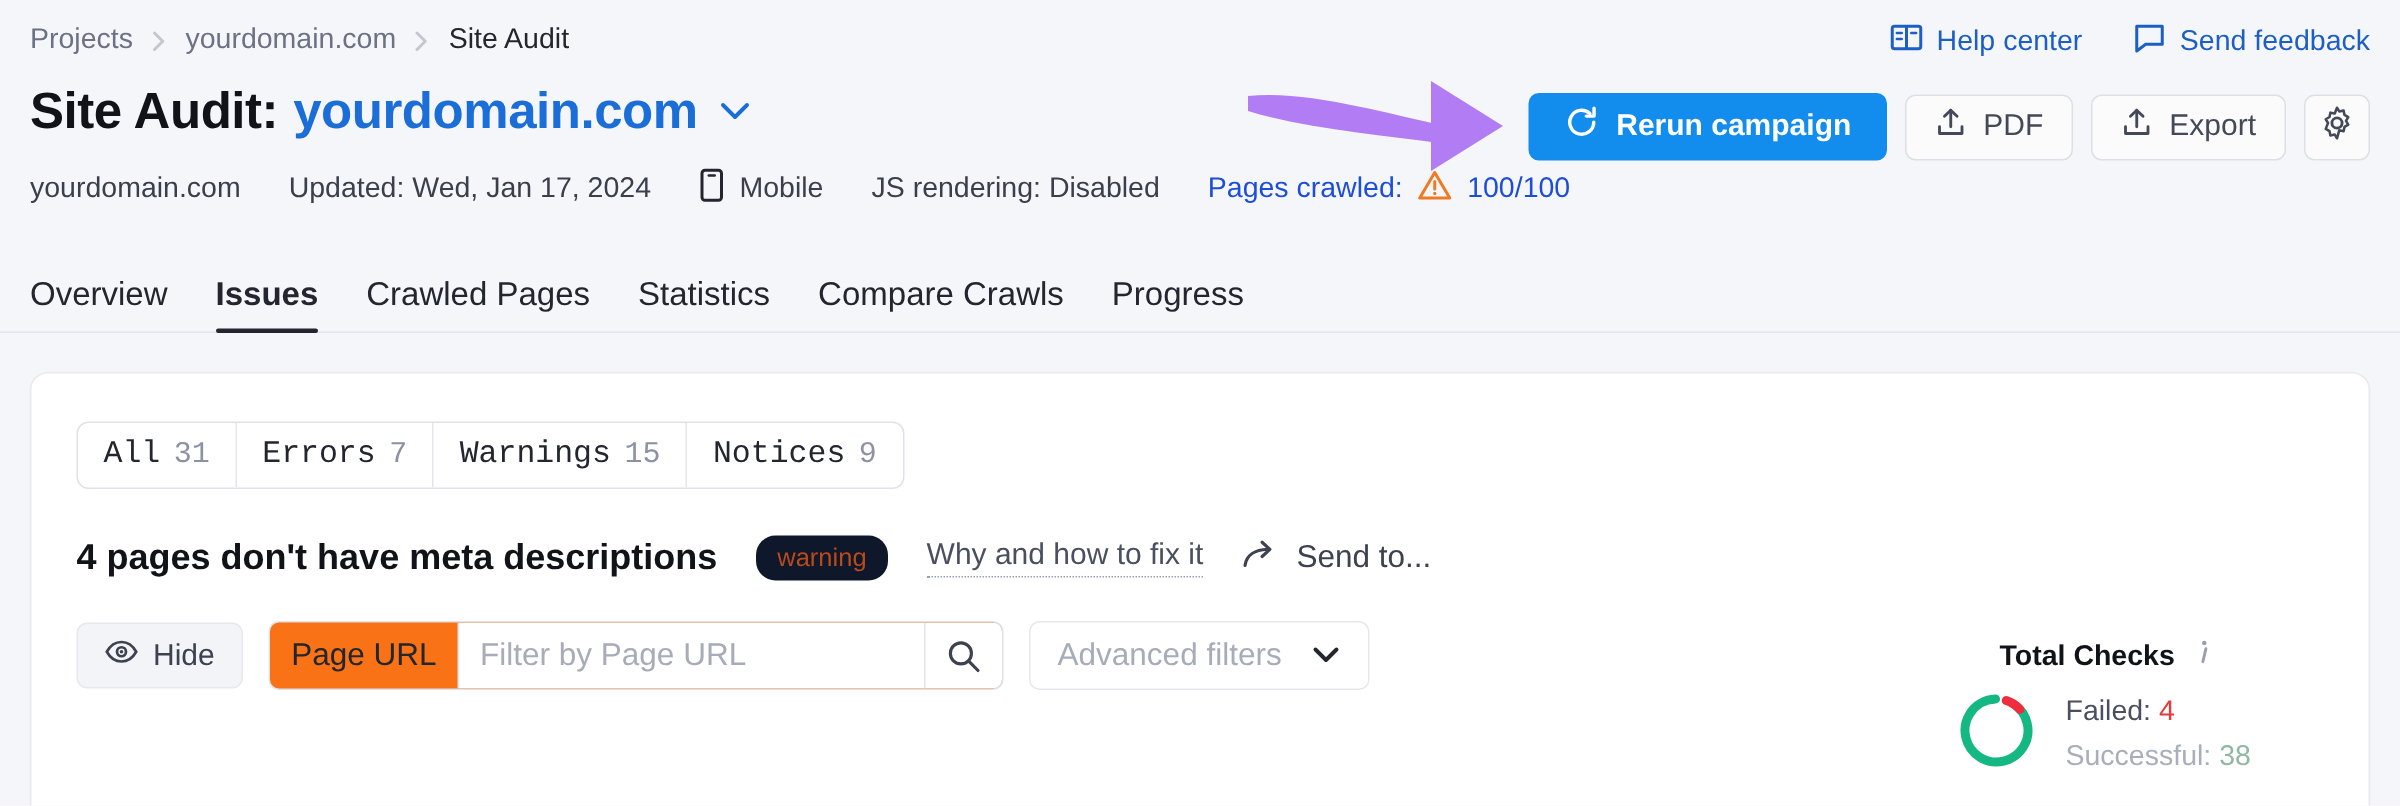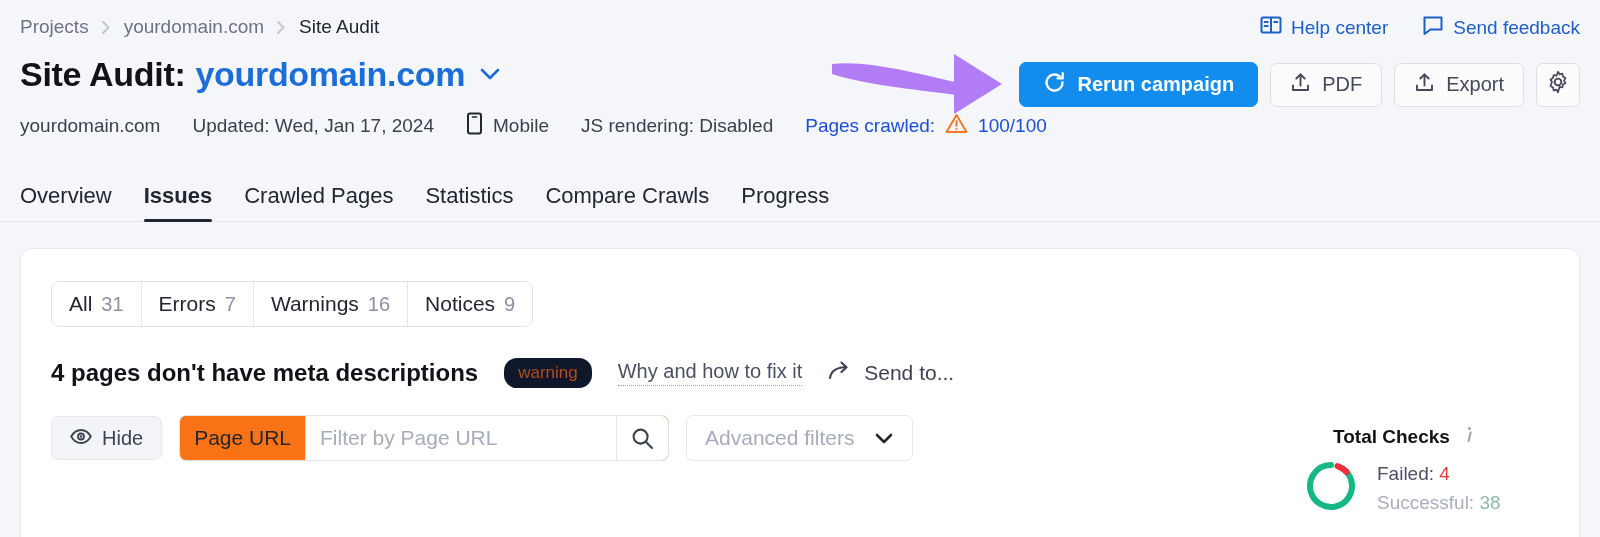--- a/index.html
+++ b/index.html
@@ -93,21 +93,21 @@
     height: 320px;
     background: #fff; border: 1px solid #e8eaf0;
     border-radius: 12px 12px 0 0;
     box-shadow: 0 1px 2px rgba(20,24,40,.04);
     overflow: hidden;
   }
 
   .segmented {
     display: inline-flex; margin: 32px 0 0 30px;
     border: 1px solid #dfe2e9; border-radius: 8px;
-    overflow: hidden; background: #fff;
+    overflow: hidden; background: #fff; font-family: Liberation Mono, monospace;
   }
   .seg {
     display: inline-flex; align-items: baseline; gap: 9px;
     padding: 10px 17px; font-size: 21px; color: #23262f;
     border-right: 1px solid #e4e6ec; cursor: pointer;
   }
   .seg:last-child { border-right: none; }
   .seg .count { color: #8c92a3; font-size: 20px; }
 
   .issue-row {
@@ -326,21 +326,21 @@
       <div class="seg">
         <span>All</span>
         <span class="count">31</span>
       </div>
       <div class="seg">
         <span>Errors</span>
         <span class="count">7</span>
       </div>
       <div class="seg">
         <span>Warnings</span>
-        <span class="count">16</span>
+        <span class="count">15</span>
       </div>
       <div class="seg">
         <span>Notices</span>
         <span class="count">9</span>
       </div>
     </div>
 
     <div class="issue-row">
       <span class="issue-title">4 pages don't have meta descriptions</span>
       <span class="badge">warning</span>

